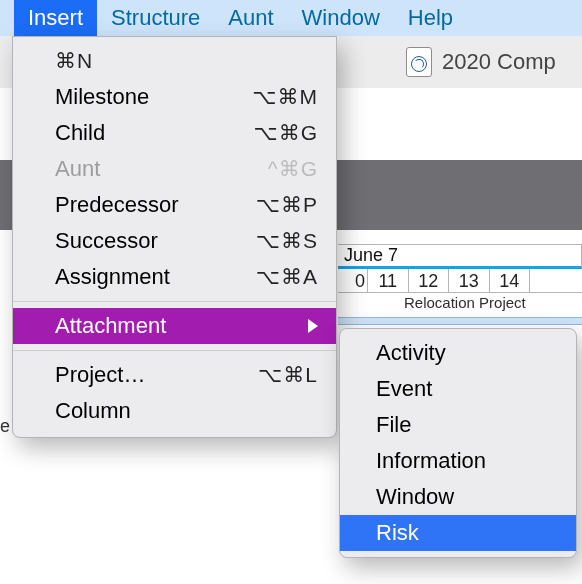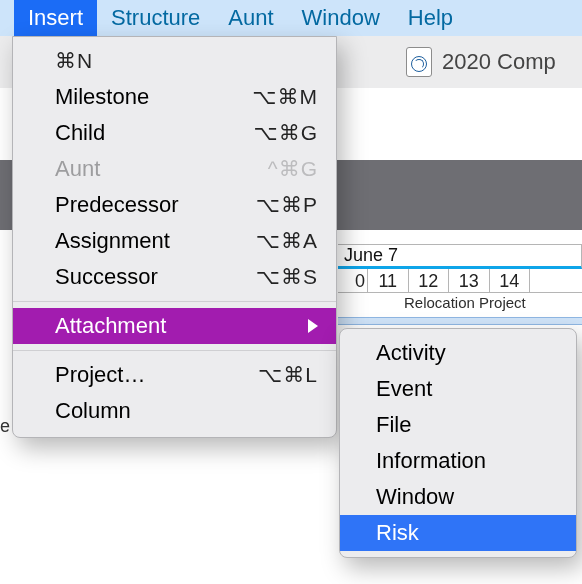--- a/index.html
+++ b/index.html
@@ -287,26 +287,26 @@
   </div>
   <div class="mrow disabled">
     <span class="label">Aunt</span>
     <span class="shortcut">^⌘G</span>
   </div>
   <div class="mrow">
     <span class="label">Predecessor</span>
     <span class="shortcut">⌥⌘P</span>
   </div>
   <div class="mrow">
+    <span class="label">Successor</span>
+    <span class="shortcut">⌥⌘S</span>
+  </div>
+  <div class="mrow">
     <span class="label">Assignment</span>
     <span class="shortcut">⌥⌘A</span>
-  </div>
-  <div class="mrow">
-    <span class="label">Successor</span>
-    <span class="shortcut">⌥⌘S</span>
   </div>
 
   <div class="sep"></div>
 
   <div class="mrow highlight">
     <span class="label">Attachment</span>
     <span class="caret"></span>
   </div>
 
   <div class="sep"></div>

